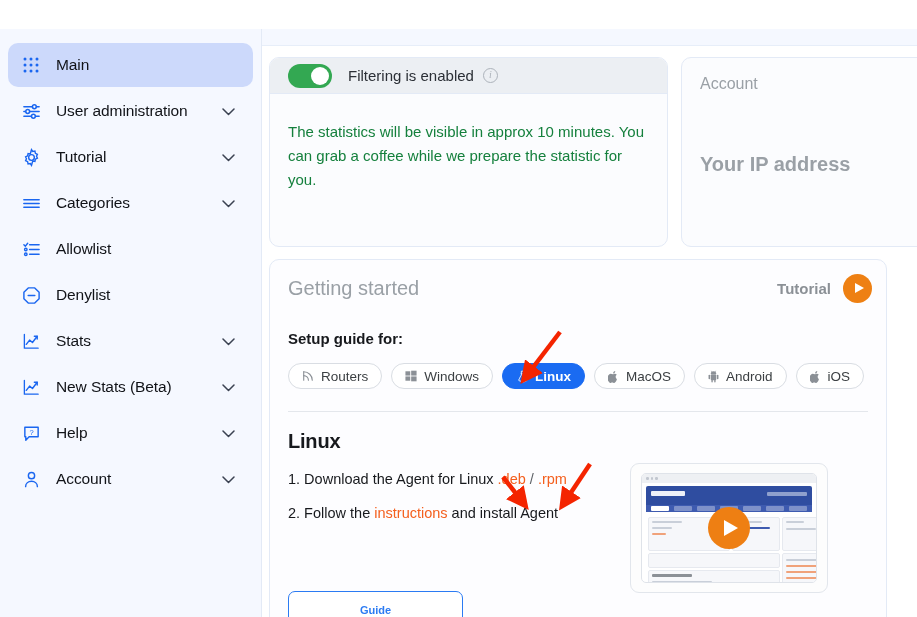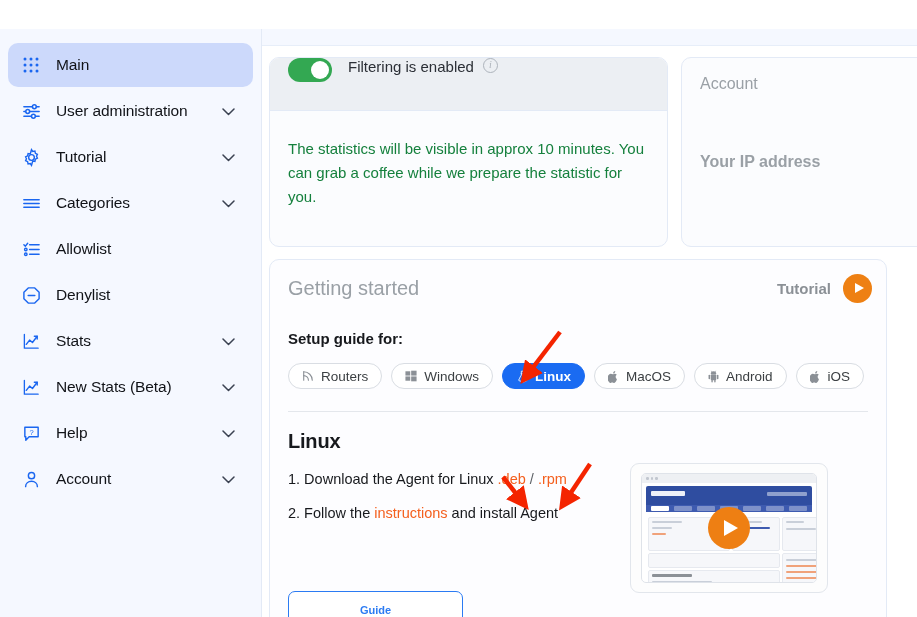--- a/index.html
+++ b/index.html
@@ -64,23 +64,23 @@
 
   
   .card {
     position: absolute;
     background: #fbfcfe;
     border: 1px solid #e3eaf6;
     border-radius: 10px;
   }
   #filter-card { left: 7px; top: 28px; width: 399px; height: 190px; overflow: hidden; }
   #filter-head {
-    height: 53px;
+    height: 36px;
     background: #eceff3;
-    display: flex; align-items: flex-start;
+    display: flex; align-items: center;
     padding: 0 18px;
     border-bottom: 1px solid #e3eaf6;
   }
   .toggle {
     width: 44px; height: 24px;
     border-radius: 12px;
     background: #33a852;
     position: relative; flex: none;
     cursor: pointer;
   }
@@ -113,21 +113,21 @@
     color: #15803d;
   }
 
   #account-card { left: 419px; top: 28px; width: 260px; height: 190px; }
   #account-title {
     position: absolute; left: 18px; top: 17px;
     font-size: 16px; color: #9aa0a6;
   }
   #account-ip {
     position: absolute; left: 18px; top: 95px;
-    font-size: 16px; color: #9aa0a6; font-weight: bold;
+    font-size: 20px; color: #9aa0a6; font-weight: bold;
   }
 
   
   #gs-card {
     left: 7px; top: 230px; width: 618px; height: 400px;
     background: #fdfdff;
   }
   #gs-head {
     position: relative;
     height: 56px;

